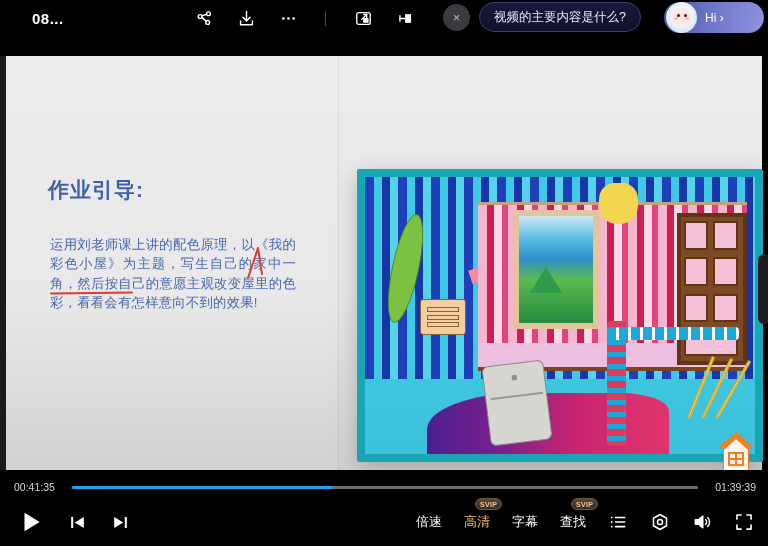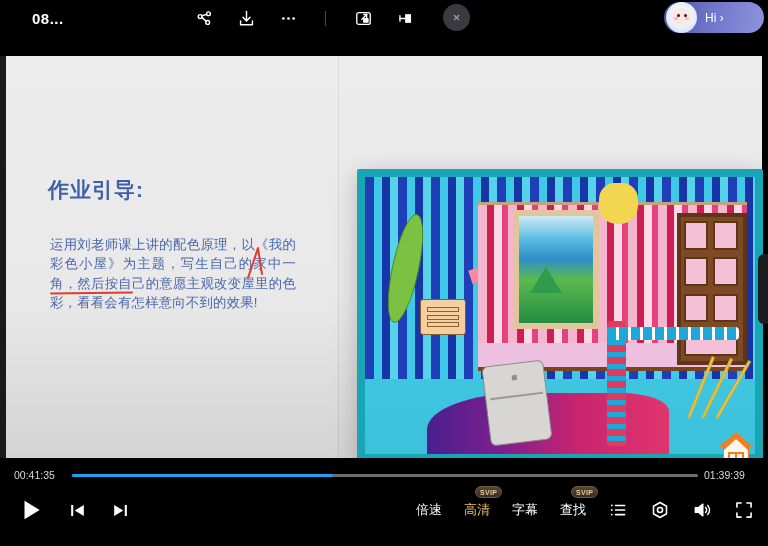--- a/index.html
+++ b/index.html
@@ -229,33 +229,33 @@
     position: absolute; right: 7px; bottom: -12px; width: 40px; height: 44px;
   }
 
   .right-tab {
     position: absolute; right: 0; top: 218px; width: 10px; height: 70px;
     background: #1b1b20; border-radius: 6px 0 0 6px;
   }
 
   
   .controls {
-    position: absolute; left: 0; bottom: 12px; width: 768px; height: 76px;
+    position: absolute; left: 0; bottom: 0; width: 768px; height: 76px;
     background: #000;
   }
   .progress-row {
     position: absolute; left: 0; top: 9px; width: 768px; height: 16px;
     display: flex; align-items: center;
   }
   .time {
     color: #d8d8d8; font-size: 10.5px; font-family: "Liberation Sans", sans-serif;
     white-space: nowrap;
   }
   .time.left { margin-left: 14px; width: 52px; }
-  .time.right { margin-right: 12px; width: 52px; text-align: left; }
+  .time.right { margin-right: 12px; width: 52px; text-align: right; }
   .track {
     position: relative; flex: 1; height: 3px; margin: 0 6px;
     background: #6d6d6d; border-radius: 2px; cursor: pointer;
   }
   .track .fill {
     position: absolute; left: 0; top: 0; height: 100%;
     background: #1fa2f0; border-radius: 2px;
   }
   .ctrl-row {
     position: absolute; left: 0; top: 28px; width: 768px; height: 48px; padding-left: 44px;
@@ -331,20 +331,21 @@
         <svg width="19" height="19" viewBox="0 0 24 24" fill="none" stroke="currentColor" stroke-width="1.7" stroke-linecap="round" stroke-linejoin="round">
           <path d="M19 6.5 L19 17.5 L11.5 17.5 L11.5 6.5 Z" fill="currentColor" stroke="none"></path>
           <line x1="11.5" y1="12" x2="5" y2="12"></line>
             <line x1="5" y1="8.5" x2="5" y2="15.5"></line>
         </svg>
       </div>
     </div>
 
     <div class="close-chip">×</div>
 
+    <div class="q-bubble">视频的主要内容是什么?</div>
 
     <div class="avatar-pill">
       <div class="avatar-face">
         <div class="head"></div>
         <div class="eye l"></div>
           <div class="eye r"></div>
         <div class="cheek l"></div>
           <div class="cheek r"></div>
       </div>
       <div class="avatar-hi">Hi ›</div>

